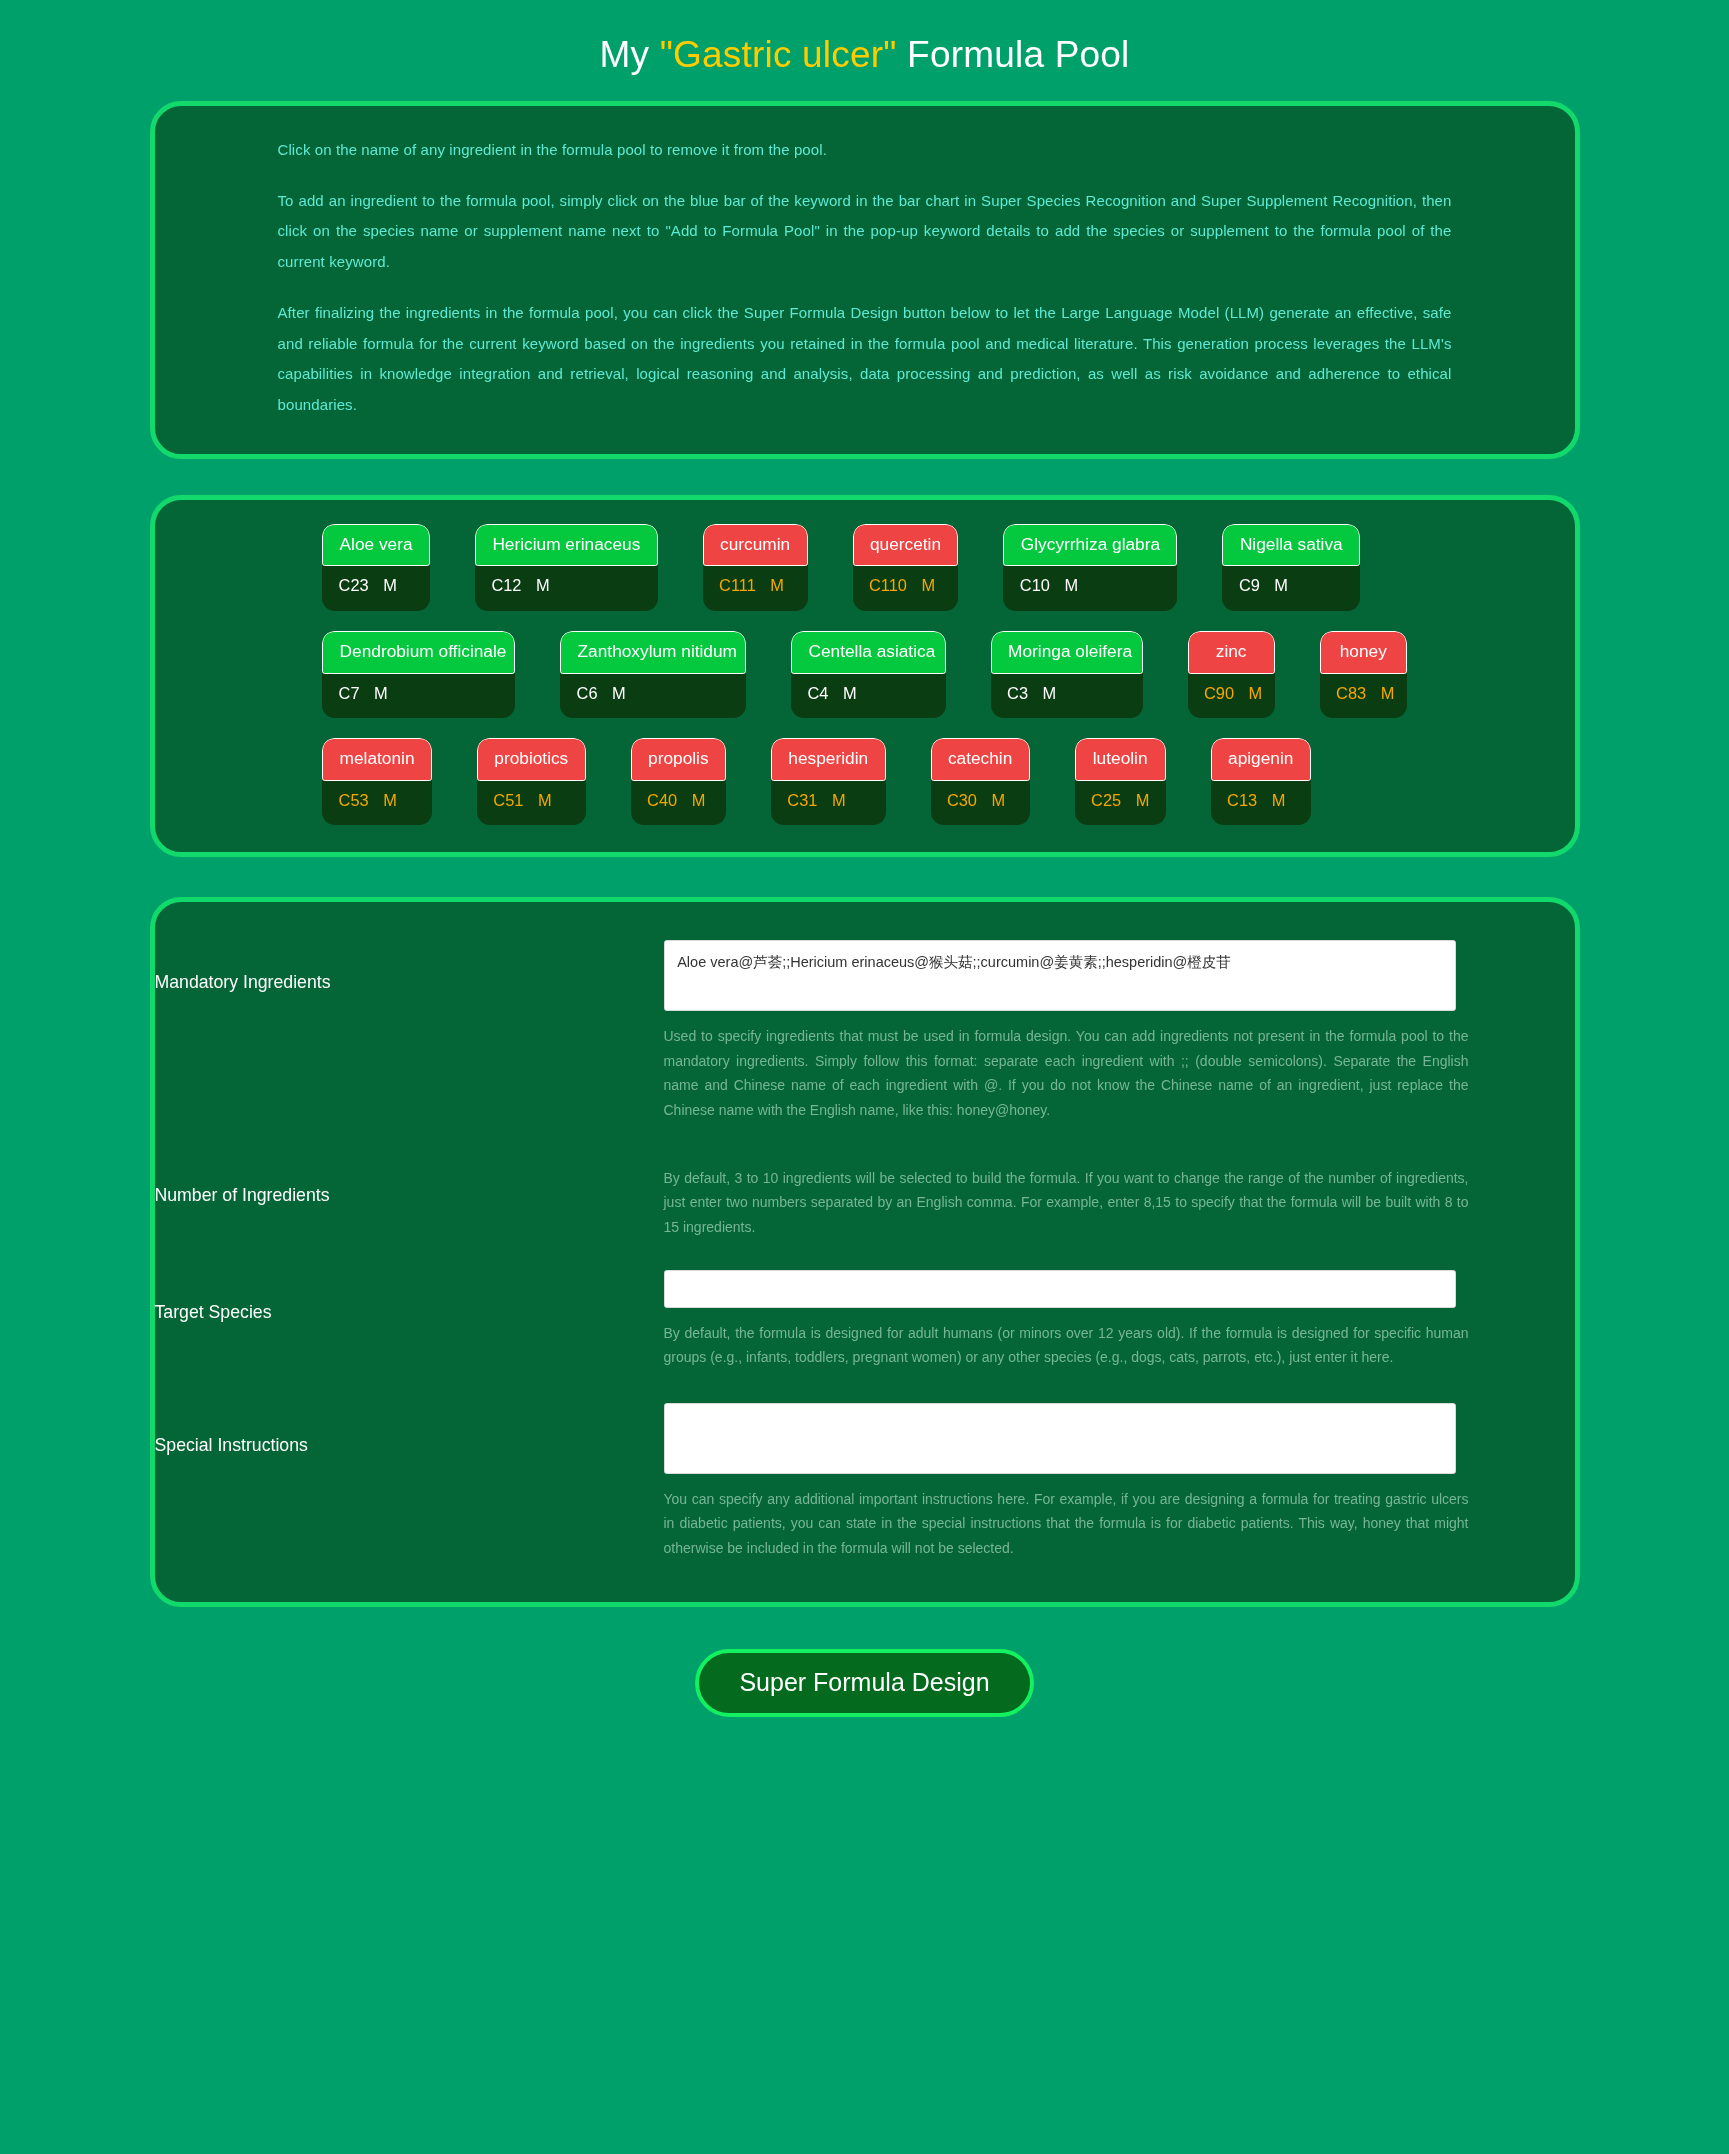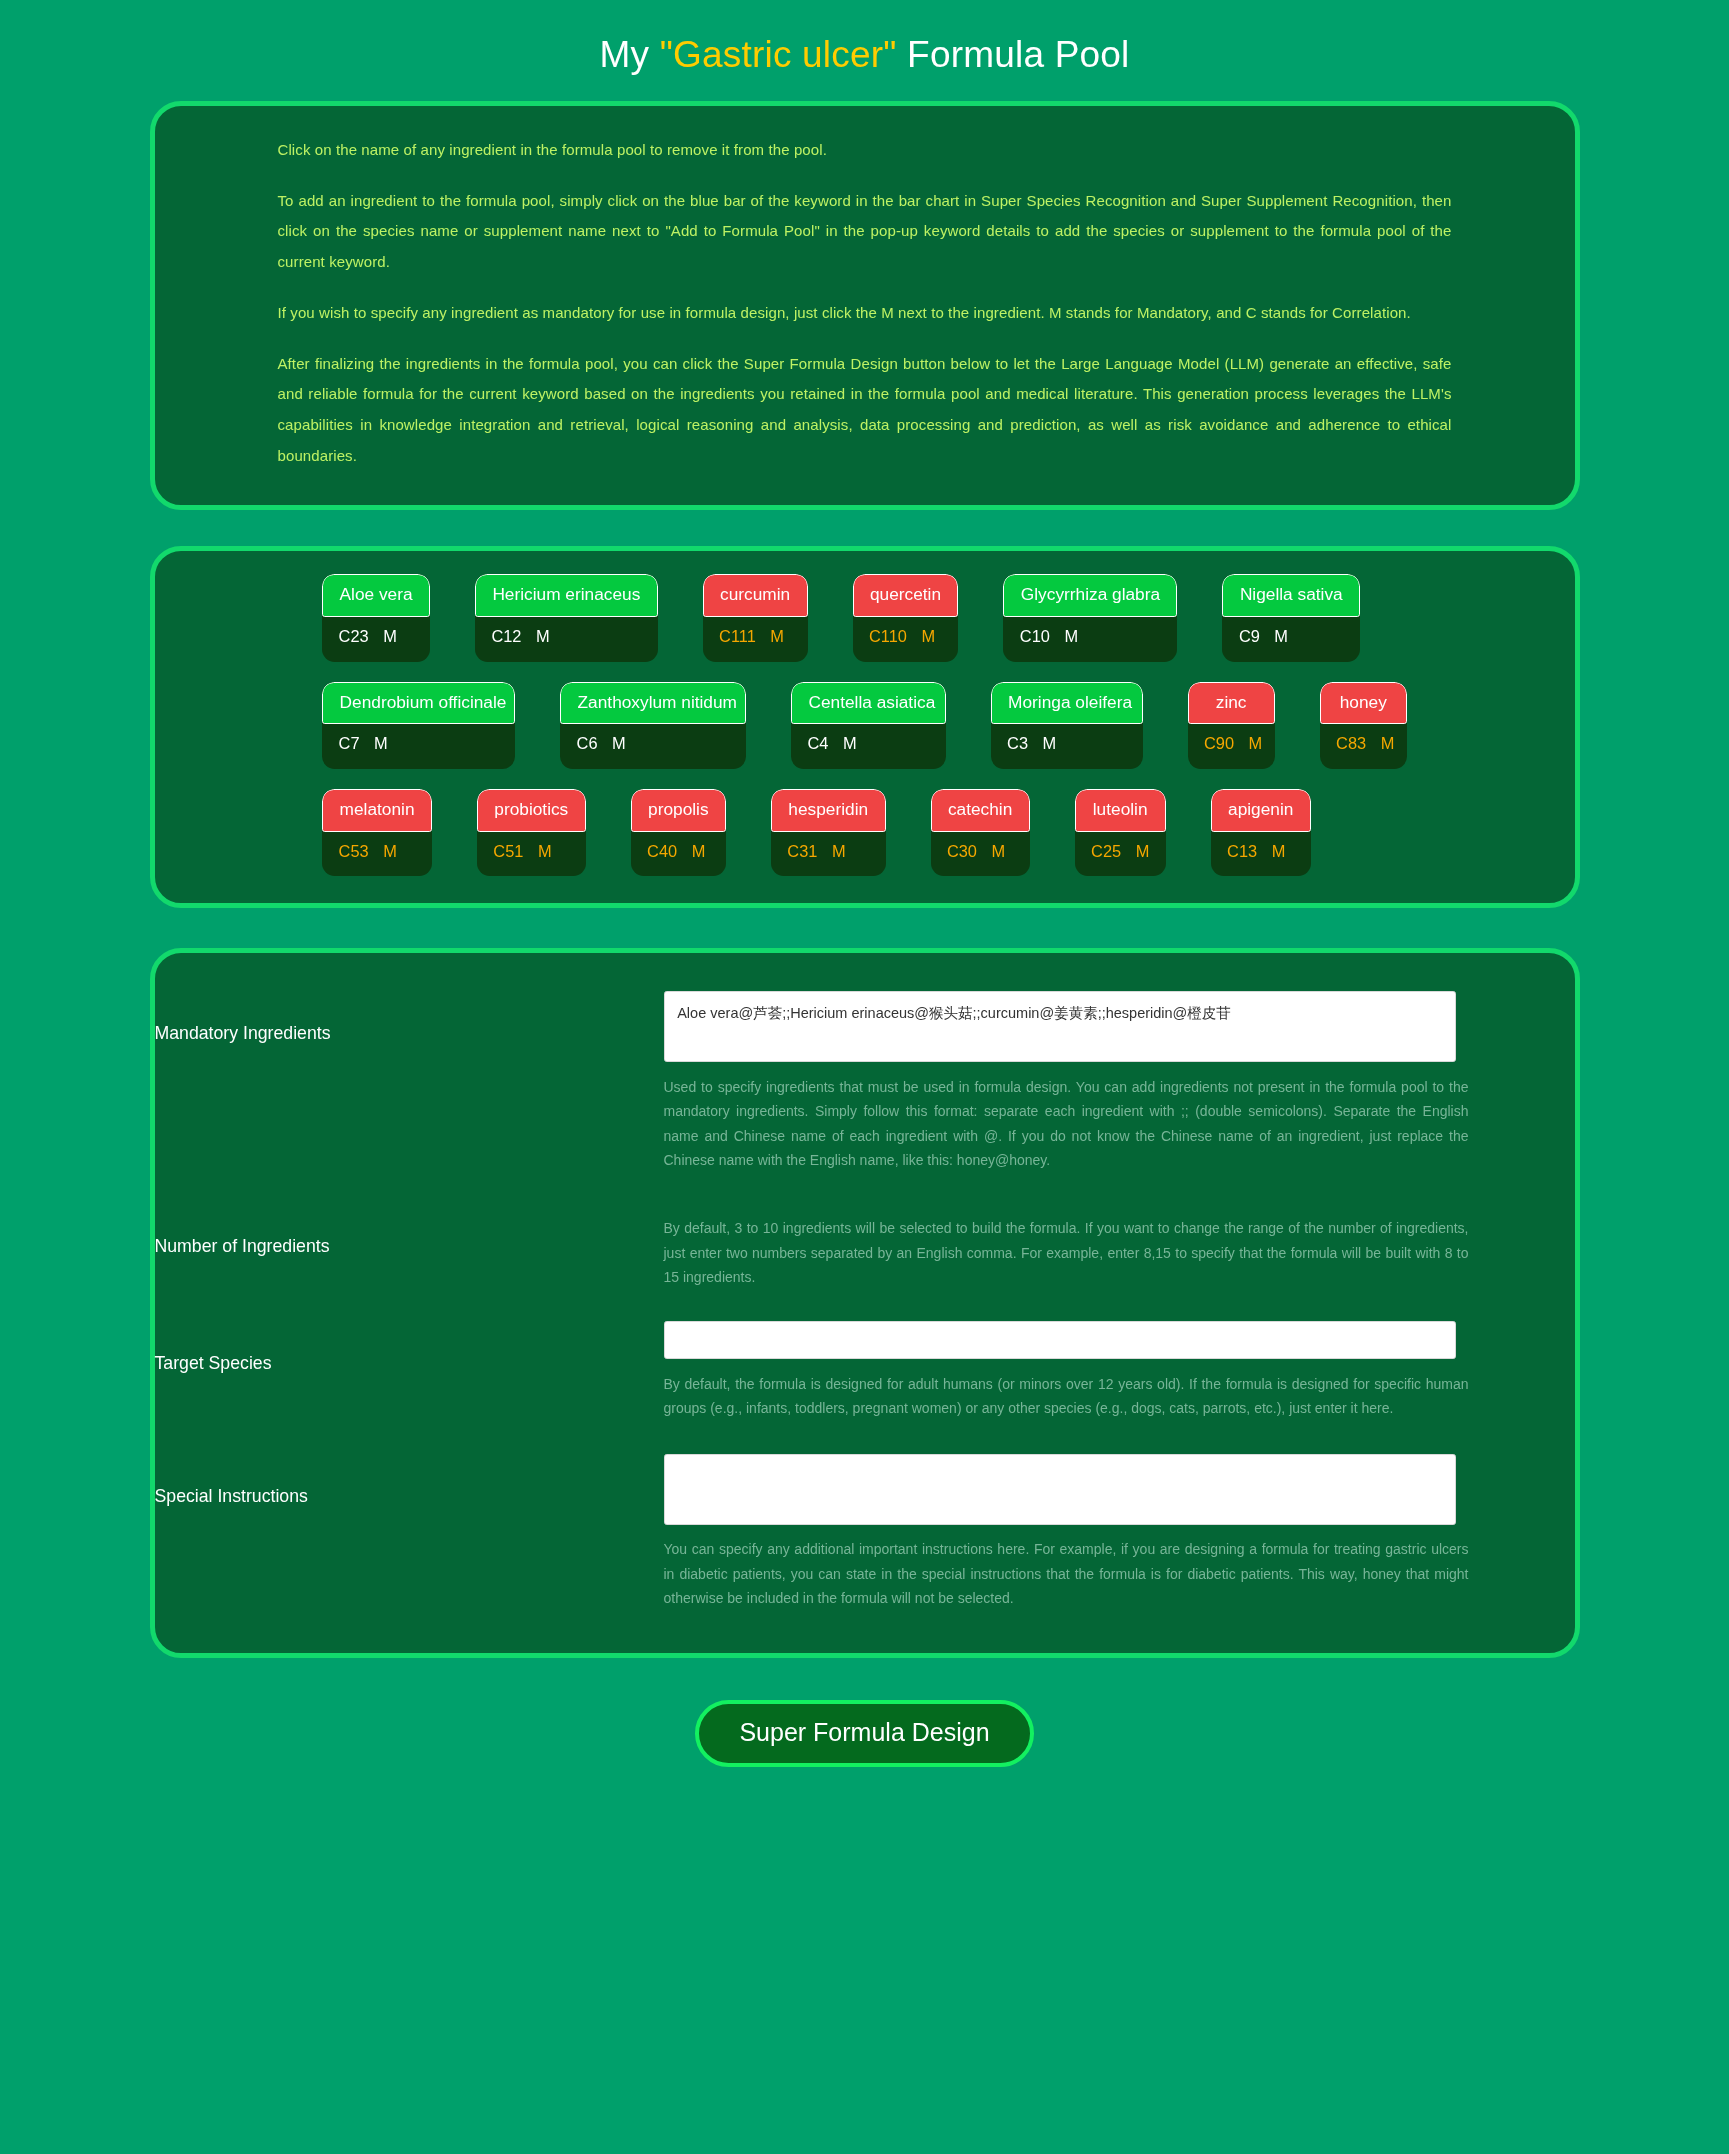--- a/index.html
+++ b/index.html
@@ -39,21 +39,21 @@
     border: 5.5px solid #12d96c;
     border-radius: 31px;
   }
 
   
   .instructions {
     padding: 29px 123px 33px 123px;
     margin-bottom: 36px;
   }
   .instructions p {
-    color: #bef264;
+    color: #5eead4;
     font-size: 15px;
     line-height: 2.05;
     text-align: justify;
     margin-bottom: 20px;
     letter-spacing: 0.1px;
   }
   .instructions p:last-child { margin-bottom: 0; }
 
   
   .pool {
@@ -178,21 +178,20 @@
 
 <div class="page">
 
   <h1 class="title">
     <span>My </span><span class="kw">"Gastric ulcer"</span><span> Formula Pool</span>
   </h1>
 
   <section class="panel instructions">
     <p>Click on the name of any ingredient in the formula pool to remove it from the pool.</p>
     <p>To add an ingredient to the formula pool, simply click on the blue bar of the keyword in the bar chart in Super Species Recognition and Super Supplement Recognition, then click on the species name or supplement name next to "Add to Formula Pool" in the pop-up keyword details to add the species or supplement to the formula pool of the current keyword.</p>
-    <p>If you wish to specify any ingredient as mandatory for use in formula design, just click the M next to the ingredient. M stands for Mandatory, and C stands for Correlation.</p>
     <p>After finalizing the ingredients in the formula pool, you can click the Super Formula Design button below to let the Large Language Model (LLM) generate an effective, safe and reliable formula for the current keyword based on the ingredients you retained in the formula pool and medical literature. This generation process leverages the LLM's capabilities in knowledge integration and retrieval, logical reasoning and analysis, data processing and prediction, as well as risk avoidance and adherence to ethical boundaries.</p>
   </section>
 
   <section class="panel pool">
     <div class="pool-row" id="pool-row-0">
         <div class="chip species">
           <span class="chip-name">Aloe vera</span>
           <span class="chip-meta"><span class="c">C23</span><span class="m">M</span></span>
         </div>
         <div class="chip species">

